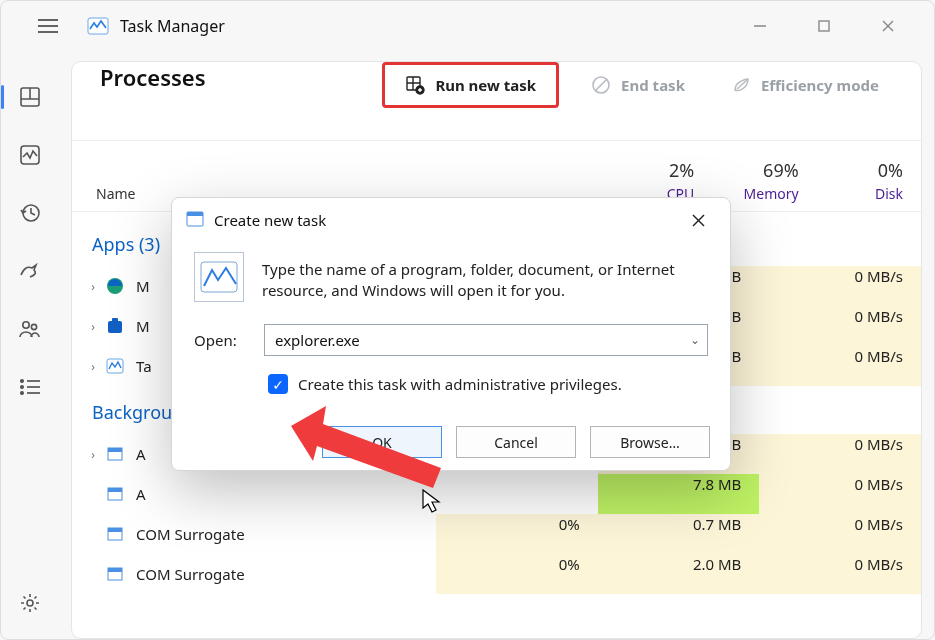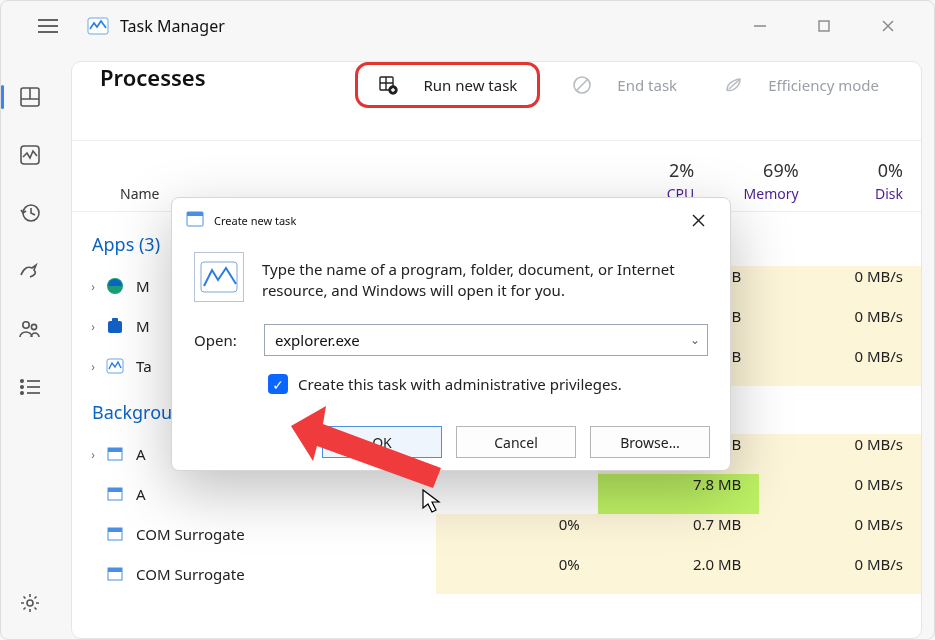--- a/index.html
+++ b/index.html
@@ -20,49 +20,49 @@
   .rail-item.active { position: relative; }
   .rail-item.active::before { content:""; position:absolute; left:-11px; top:6px; width:3px; height:24px; background:#3b82f6; border-radius:2px; }
   .rail-item svg { stroke: #555; }
 
   
   .main { position: absolute; left: 70px; top: 60px; right: 12px; bottom: 0; background: #fff; border: 1px solid #e5e5e5; border-radius: 10px; overflow: hidden; }
 
   .page-header { display:flex; align-items:flex-start; height:78px; padding:0 28px; }
   .page-title { font-size:22px; font-weight:600; color:#111; }
   .toolbar { margin-left:auto; display:flex; gap:18px; align-items:center; }
-  .tool-btn { display:flex; align-items:center; gap:25px; padding:8px 14px; border-radius:13px; font-size:15px; color:#222; }
+  .tool-btn { display:flex; align-items:center; gap:10px; padding:8px 14px; border-radius:4px; font-size:15px; color:#222;font-weight:bold; }
   .tool-btn.disabled { color:#9aa0a6; }
   .tool-btn.highlight { border:3px solid #e33434; padding:10px 20px; }
   .tool-ico { width:20px; height:20px; display:inline-flex; align-items:center; justify-content:center; }
 
   
   .cols { display:flex; align-items:flex-end; height:72px; border-top:1px solid #eee; border-bottom:1px solid #eee; font-size:14px; color:#333; padding:0 18px 8px 18px; }
   .col-name-wrap { width:340px; position:relative; }
   .sort-caret { position:absolute; top:6px; left:144px; color:#777; font-size:12px; }
-  .col-name { padding-left:6px;margin-left:24px; }
+  .col-name { padding-left:6px; }
   .col-status { flex:0 0 160px; text-align:left; color:#999; }
   .col-num { flex:1; text-align:right; display:flex; flex-direction:column; align-items:flex-end; gap:2px; }
   .col-num .pct { font-size:18px; }
   .col-num .lbl { font-size:14px; color:#4c1d95; }
 
   
   .rows { padding: 6px 0 0 6px; }
   .group-hdr { color:#0b63c4; font-size:18px; padding:14px 0 10px 14px; }
   .row { display:flex; align-items:center; height:40px; padding-left:4px; font-size:15px; color:#222; }
   .row .exp { width:22px; color:#777; font-size:12px; display:flex; justify-content:center; }
   .row .ico { width:22px; height:22px; display:inline-flex; align-items:center; justify-content:center; margin-right:10px; }
   .row .nm { flex:0 0 300px; white-space:nowrap; overflow:hidden; }
   .row .num { flex:1; text-align:right; padding-right:18px; position:relative; }
   .tint-y { background: #fdf5d8; }
   .tint-y2 { background: #bef264; }
 
   
   .dialog-shadow { position:absolute; left:170px; top:196px; width:560px; border-radius:8px; background:#fff; border:1px solid #d6d6d6; box-shadow: 0 20px 60px rgba(0,0,0,0.25); z-index:50; }
-  .dlg-title { display:flex; align-items:center; height:44px; padding:0 14px; font-size:11px; color:#111; }
+  .dlg-title { display:flex; align-items:center; height:44px; padding:0 14px; font-size:15px; color:#111; }
   .dlg-title .ico { width:18px; height:18px; margin-right:10px; }
   .dlg-close { margin-left:auto; width:36px; height:36px; display:flex; align-items:center; justify-content:center; color:#333; font-size:16px; }
   .dlg-body { padding: 10px 14px 0 22px; display:flex; gap:18px;align-items:flex-end; }
   .dlg-big-ico { width:50px; height:50px; border:1px solid #b8c5d6; background:#fff; display:flex; align-items:center; justify-content:center; flex-shrink:0; }
   .dlg-desc { font-size:15px; color:#222; line-height:1.45; }
   .dlg-row-open { display:flex; align-items:center; gap:18px; padding: 22px 22px 0 22px; }
   .dlg-open-lbl { font-size:15px; color:#222; width:52px; }
   .dlg-input-wrap { flex:1; position:relative; }
   .dlg-input { width:100%; height:32px; border:1px solid #9aa6b2; padding:0 28px 0 10px; font-size:15px; color:#111; background:#fff; }
   .dlg-input-caret { position:absolute; right:8px; top:7px; color:#666; font-size:12px; pointer-events:none; }

